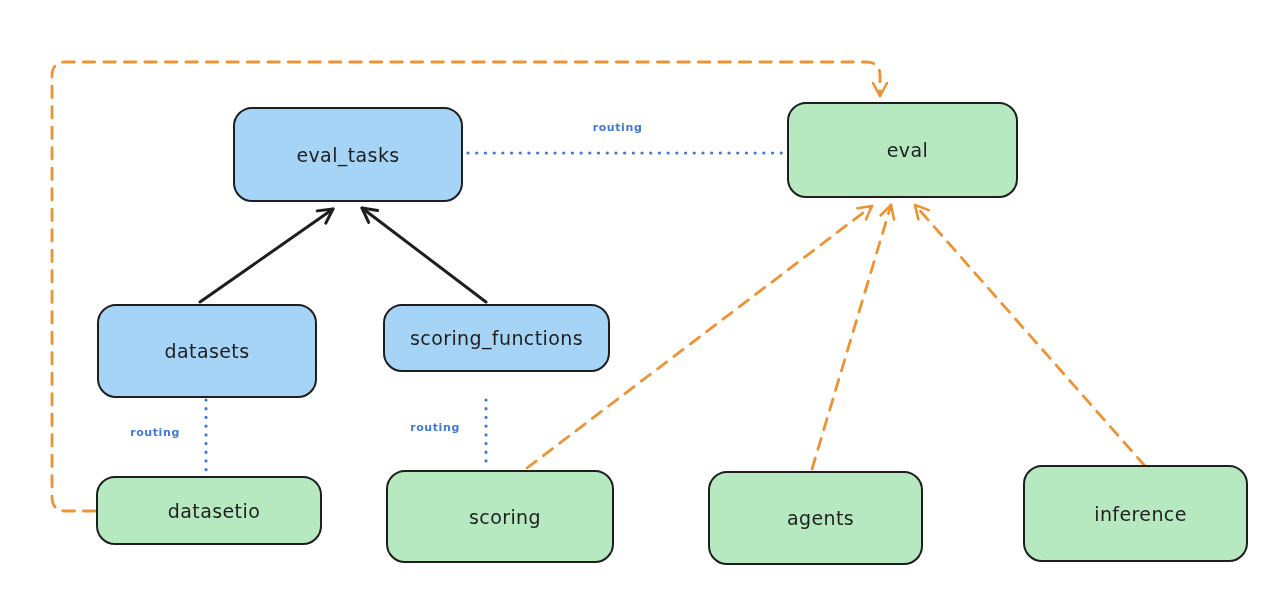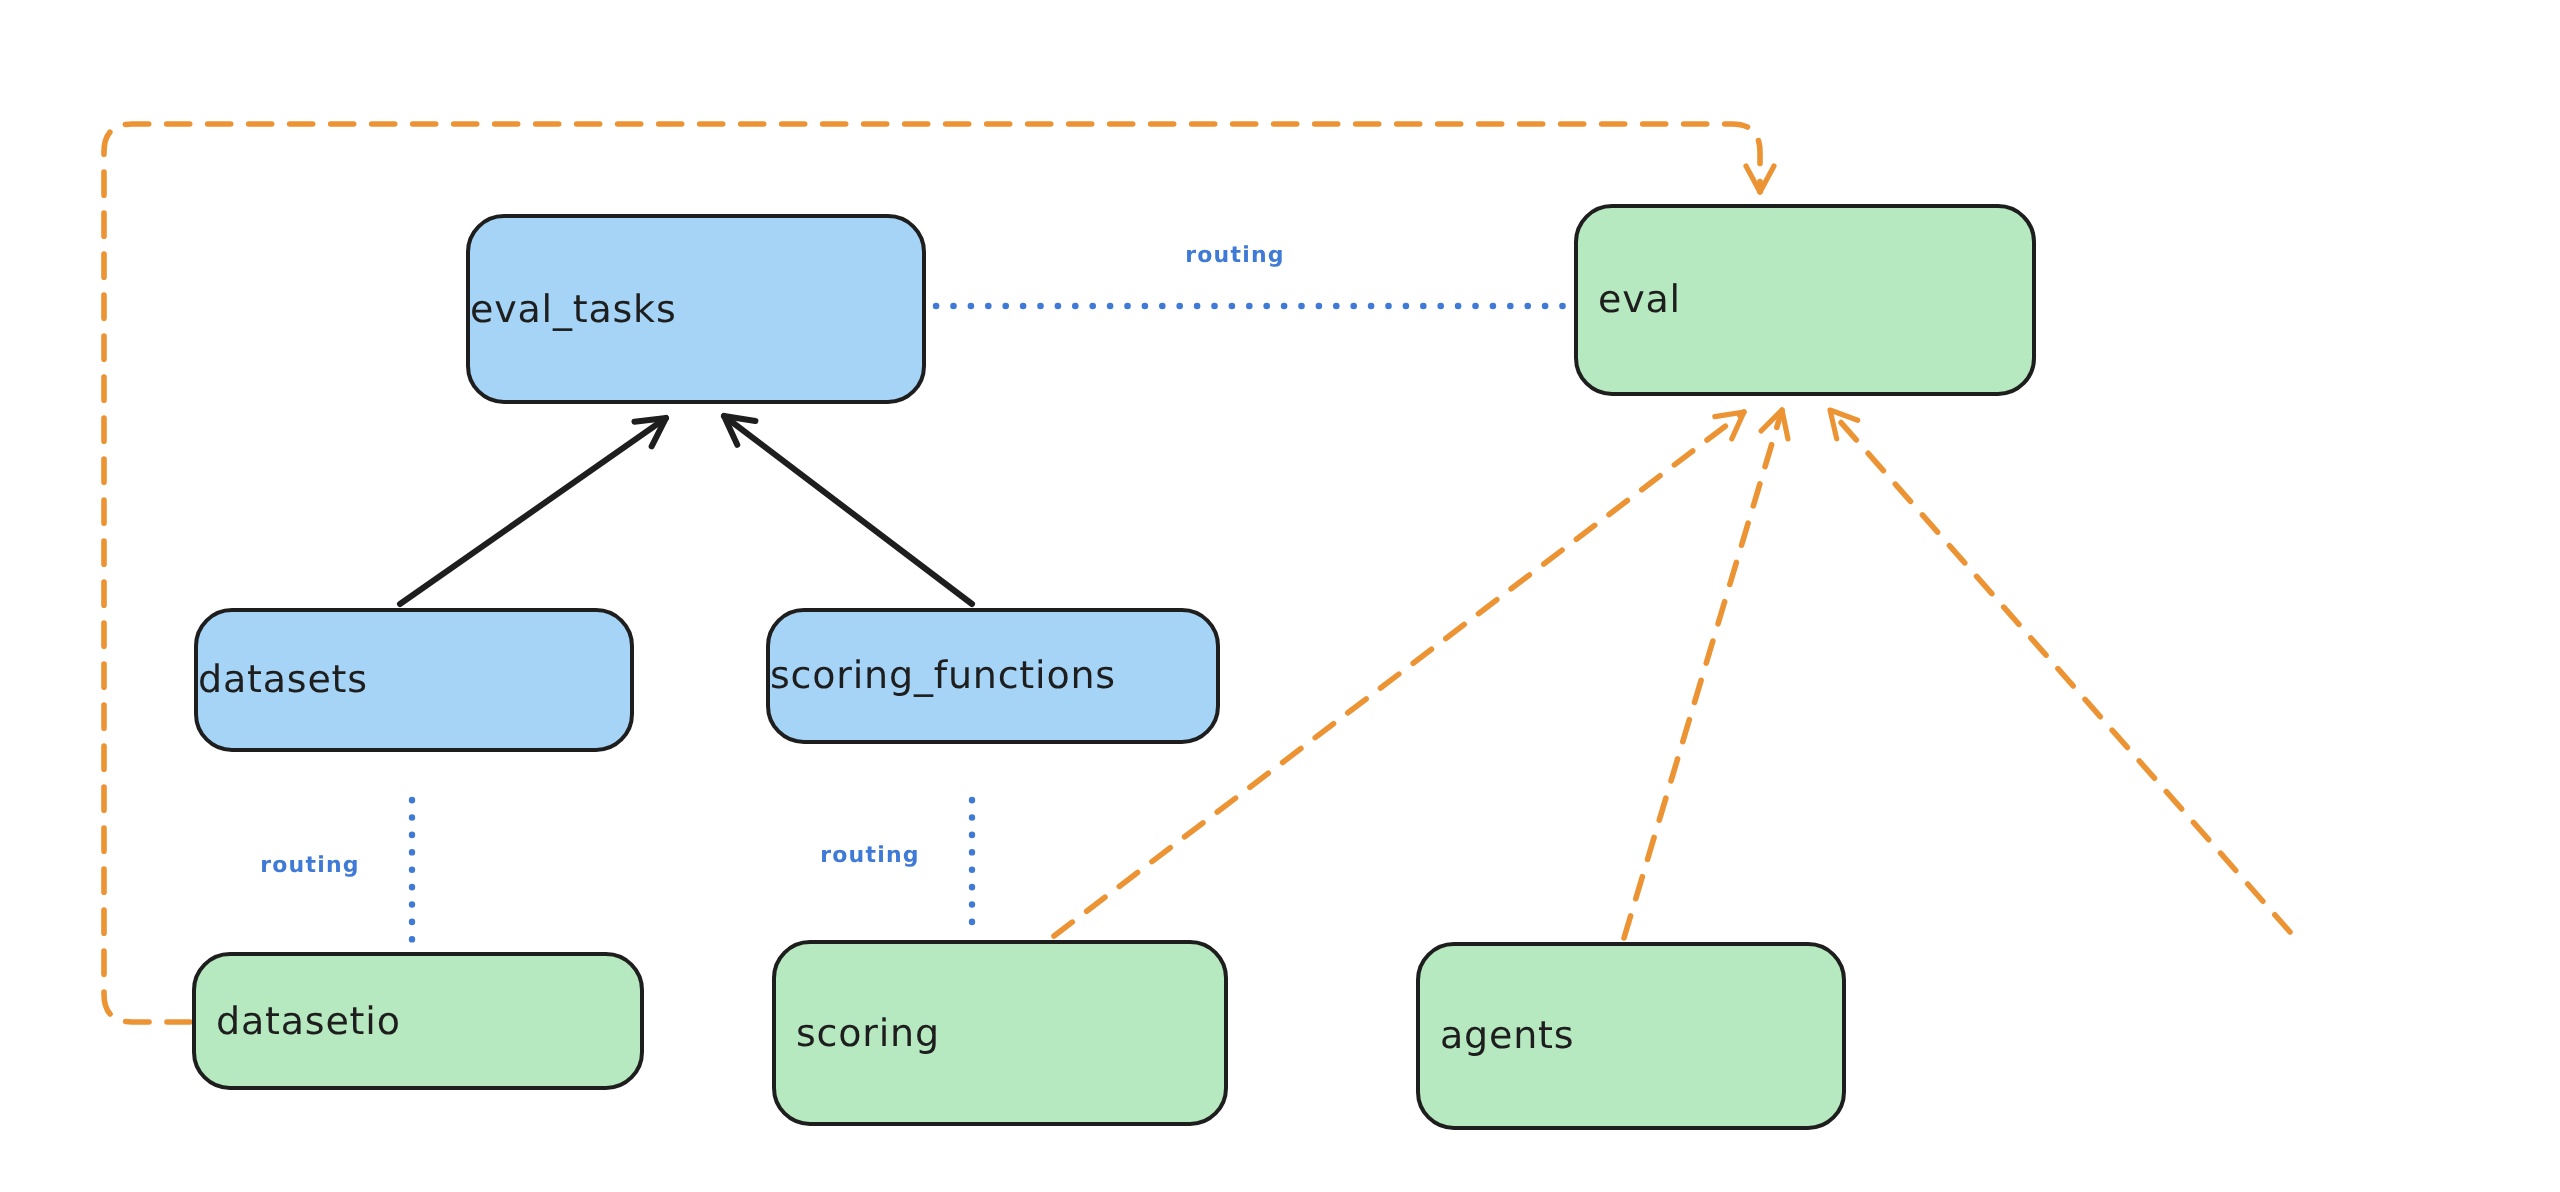--- a/index.html
+++ b/index.html
@@ -5,21 +5,21 @@
   html,body{margin:0;padding:0;background:#ffffff;}
   .canvas{
     position:relative;width:1280px;height:596px;background:#ffffff;
     font-family:"DejaVu Sans", sans-serif;overflow:hidden;
   }
   svg.wires{position:absolute;left:0;top:0;width:1280px;height:596px;}
   .node{
     position:absolute;box-sizing:border-box;
     border:2.6px solid var(--node_stroke,#1e1e1e);
     border-radius:19px;
-    display:flex;align-items:center;
+    display:flex;align-items:center;justify-content:center;
   }
   .node.blue{background:var(--blue_fill,#a6d4f7);}
   .node.green{background:var(--green_fill,#b7e9c1);padding-left:10px;}
   .node-label{
     font-size:19px;color:var(--text,#1e1e1e);letter-spacing:.4px;white-space:nowrap;
   }
   .routing{
     position:absolute;font-size:11px;font-weight:bold;letter-spacing:.6px;
     color:var(--routing_blue,#3f7ad6);text-align:center;white-space:nowrap;
   }
@@ -53,38 +53,41 @@
   </svg>
 
   <div class="node blue" style="left:233px;top:107px;width:230px;height:95px">
     <span class="node-label">eval_tasks</span>
   </div>
 
   <div class="node green" style="left:787px;top:102px;width:231px;height:96px">
     <span class="node-label">eval</span>
   </div>
 
-  <div class="node blue" style="left:97px;top:304px;width:220px;height:72px">
+  <div class="node blue" style="left:97px;top:304px;width:220px;height:94px">
     <span class="node-label">datasets</span>
   </div>
 
   <div class="node blue" style="left:383px;top:304px;width:227px;height:68px">
     <span class="node-label">scoring_functions</span>
   </div>
 
   <div class="node green" style="left:96px;top:476px;width:226px;height:69px">
     <span class="node-label">datasetio</span>
   </div>
 
   <div class="node green" style="left:386px;top:470px;width:228px;height:93px">
     <span class="node-label">scoring</span>
   </div>
 
   <div class="node green" style="left:708px;top:471px;width:215px;height:94px">
     <span class="node-label">agents</span>
   </div>
 
+  <div class="node green" style="left:1023px;top:465px;width:225px;height:97px">
+    <span class="node-label">inference</span>
+  </div>
 
   <div class="routing" style="left:570px;top:121px;width:95px">routing</div>
   <div class="routing" style="left:114px;top:426px;width:82px">routing</div>
   <div class="routing" style="left:394px;top:421px;width:82px">routing</div>
 
 </div>
 
 </body></html>

